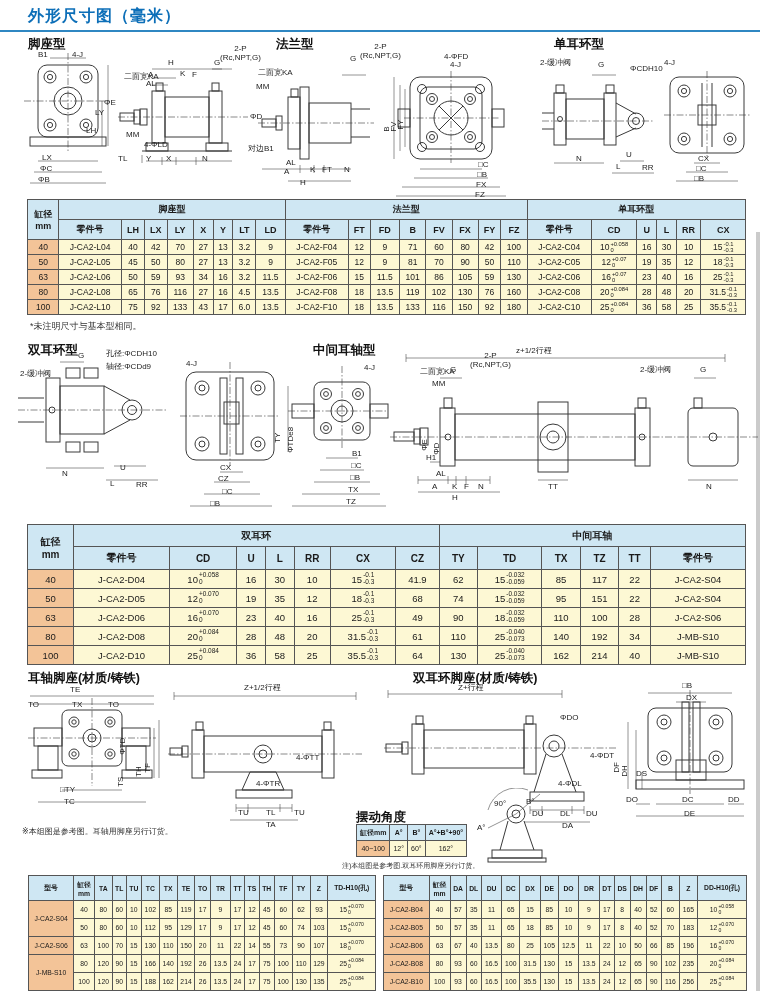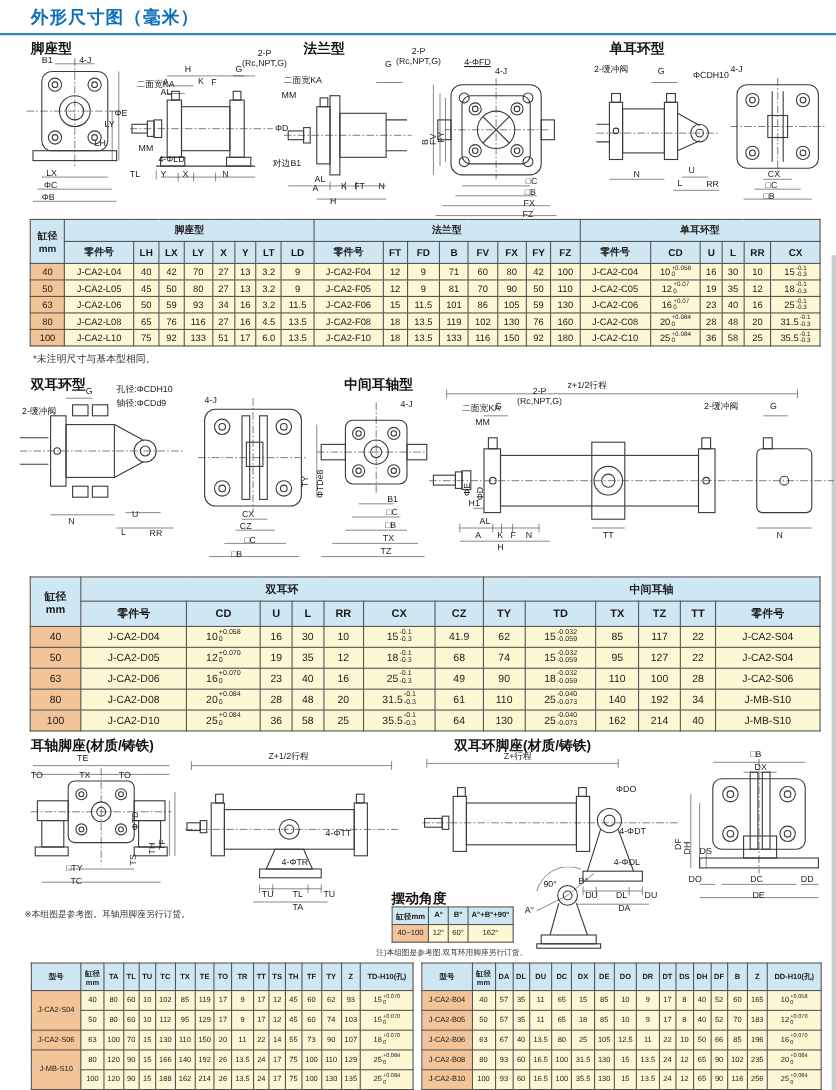--- a/index.html
+++ b/index.html
@@ -227,21 +227,21 @@
     <span class="dlabel" style="left: 248px; top: 112px;">对边B1</span>
     <span class="dlabel" style="left: 286px; top: 126px;">AL</span>
     <span class="dlabel" style="left: 284px; top: 135px;">A</span>
     <span class="dlabel" style="left: 310px; top: 133px;">K</span>
     <span class="dlabel" style="left: 322px; top: 133px;">FT</span>
     <span class="dlabel" style="left: 344px; top: 133px;">N</span>
     <span class="dlabel" style="left: 300px; top: 146px;">H</span>
     <span class="dlabel" style="left: 350px; top: 22px;">G</span>
     <span class="dlabel" style="left: 360px; top: 10px;">2-P
 (Rc,NPT,G)</span>
-    <span class="dlabel" style="left: 422px; top: 20px; text-decoration: underline;">4-ΦFD</span>
+    <span class="dlabel" style="left: 444px; top: 20px;">4-ΦFD</span>
     <span class="dlabel" style="left: 450px; top: 28px;">4-J</span>
     <span class="dlabel rot" style="left: 392px; top: 90px;">B</span>
     <span class="dlabel rot" style="left: 399px; top: 90px;">FV</span>
     <span class="dlabel rot" style="left: 406px; top: 88px;">FY</span>
     <span class="dlabel" style="left: 478px; top: 128px;">□C</span>
     <span class="dlabel" style="left: 477px; top: 138px;">□B</span>
     <span class="dlabel" style="left: 476px; top: 148px;">FX</span>
     <span class="dlabel" style="left: 475px; top: 158px;">FZ</span>
     <span class="dlabel" style="left: 540px; top: 26px;">2-缓冲阀</span>
     <span class="dlabel" style="left: 598px; top: 28px;">G</span>
@@ -438,21 +438,21 @@
               <span>-0.3</span>
             </span>
           </span></td>
       </tr>
       <tr>
         <td class="bore">100</td>
         <td>J-CA2-L10</td>
         <td>75</td>
         <td>92</td>
         <td>133</td>
-        <td>51</td>
+        <td>43</td>
         <td>17</td>
         <td>6.0</td>
         <td>13.5</td>
         <td>J-CA2-F10</td>
         <td>18</td>
         <td>13.5</td>
         <td>133</td>
         <td>116</td>
         <td>150</td>
         <td>92</td>
@@ -709,21 +709,21 @@
         <td>68</td>
         <td>74</td>
         <td><span class="tw">
             <span>15</span>
             <span class="tol">
               <span>-0.032</span>
               <span>-0.059</span>
             </span>
           </span></td>
         <td>95</td>
-        <td>127</td>
+        <td>151</td>
         <td>22</td>
         <td>J-CA2-S04</td>
       </tr>
       <tr>
         <td class="bore">63</td>
         <td>J-CA2-D06</td>
         <td><span class="tw">
             <span>16</span>
             <span class="tol">
               <span>+0.070</span>
@@ -979,21 +979,21 @@
     <span class="dlabel" style="left: 64px; top: 130px;">TC</span>
     <span class="dlabel" style="left: 244px; top: 16px;">Z+1/2行程</span>
     <span class="dlabel" style="left: 296px; top: 86px;">4-ΦTT</span>
     <span class="dlabel" style="left: 256px; top: 112px;">4-ΦTR</span>
     <span class="dlabel" style="left: 238px; top: 141px;">TU</span>
     <span class="dlabel" style="left: 266px; top: 141px;">TL</span>
     <span class="dlabel" style="left: 294px; top: 141px;">TU</span>
     <span class="dlabel" style="left: 266px; top: 153px;">TA</span>
     <span class="dlabel" style="left: 458px; top: 16px;">Z+行程</span>
     <span class="dlabel" style="left: 560px; top: 46px;">ΦDO</span>
-    <span class="dlabel" style="left: 563px; top: 84px;">4-ΦDT</span>
+    <span class="dlabel" style="left: 590px; top: 84px;">4-ΦDT</span>
     <span class="dlabel" style="left: 558px; top: 112px;">4-ΦDL</span>
     <span class="dlabel" style="left: 532px; top: 142px;">DU</span>
     <span class="dlabel" style="left: 560px; top: 142px;">DL</span>
     <span class="dlabel" style="left: 586px; top: 142px;">DU</span>
     <span class="dlabel" style="left: 562px; top: 154px;">DA</span>
     <span class="dlabel" style="left: 494px; top: 132px;">90°</span>
     <span class="dlabel" style="left: 526px; top: 130px;">B°</span>
     <span class="dlabel" style="left: 477px; top: 156px;">A°</span>
     <span class="dlabel" style="left: 682px; top: 14px;">□B</span>
     <span class="dlabel" style="left: 686px; top: 26px;">DX</span>

